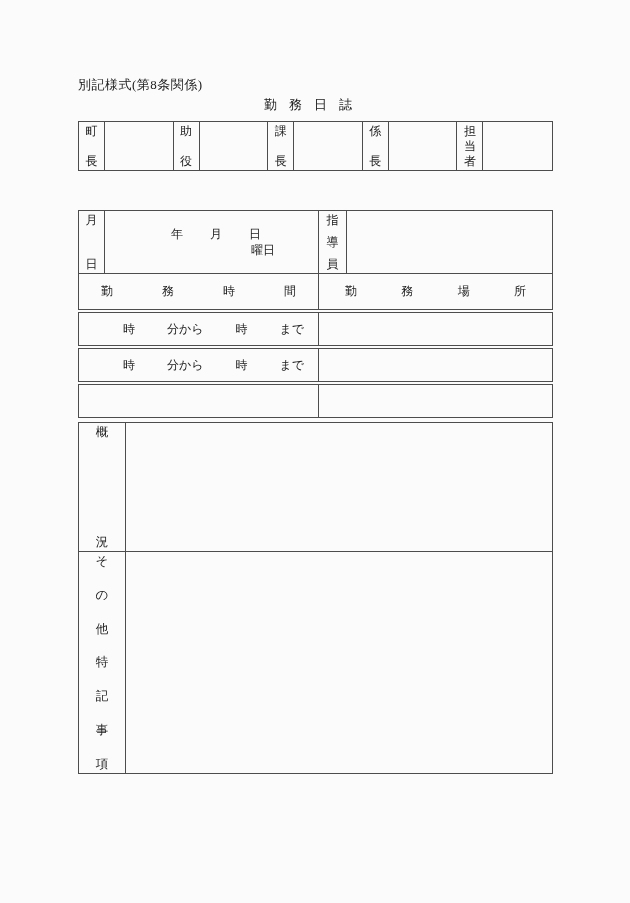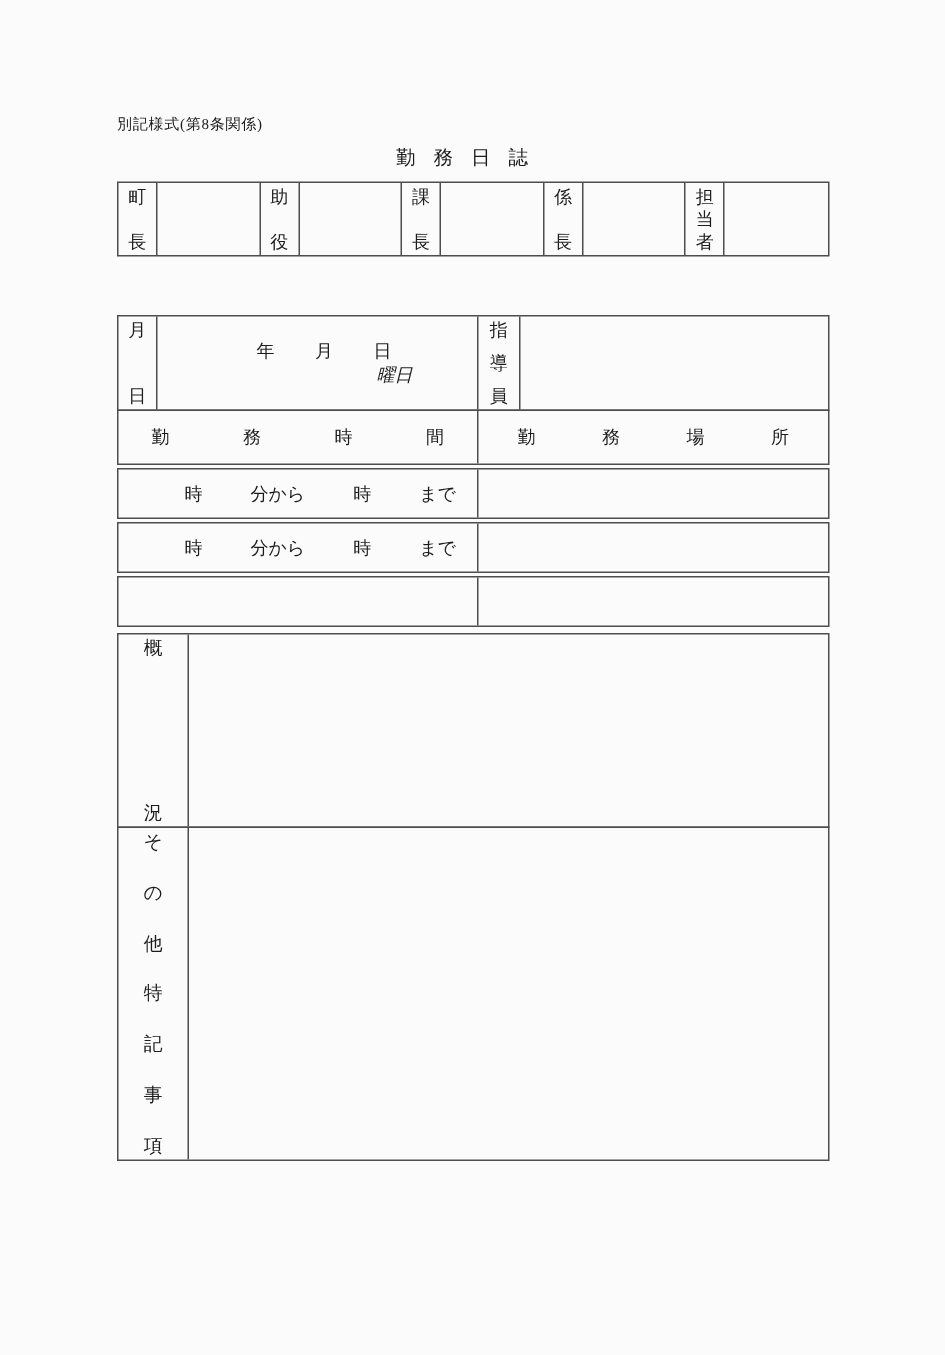--- a/index.html
+++ b/index.html
@@ -7,21 +7,21 @@
     position:relative;
     width:630px;height:903px;
     background:#fbfbfb;
     font-family:"Liberation Serif","DejaVu Serif",serif;
     color:#1c1c1c;
     font-size:12px;
     overflow:hidden;
   }
   .note{
     position:absolute;left:78px;top:76px;
-    font-size:10px;letter-spacing:0.5px;
+    font-size:13px;letter-spacing:0.5px;
   }
   .title{
     position:absolute;left:264px;top:96px;
     width:88px;font-size:13px;
   }
   .hjust{display:flex;flex-direction:row;justify-content:space-between;}
   .vlabel{
     display:flex;flex-direction:column;justify-content:space-between;
     align-items:center;box-sizing:border-box;
     padding:3px 0;line-height:1;
@@ -57,21 +57,21 @@
   .r1{top:102px;height:34px;}
   .r2{top:138px;height:34px;}
   .r3{top:174px;height:34px;}
   .sum{top:212px;height:130px;}
   .notes{top:341px;height:223px;}
   .ra-day{width:26px;border-right:1px solid #4d4d4d;box-sizing:border-box;}
   .ra-date{width:214px;border-right:1px solid #4d4d4d;box-sizing:border-box;position:relative;}
   .date-parts{
     position:absolute;left:66px;top:15px;width:90px;
   }
-  .weekday{position:absolute;left:146px;top:31px;font-style:italic;}
+  .weekday{position:absolute;left:146px;top:31px;}
   .ra-ins{width:28px;border-right:1px solid #4d4d4d;box-sizing:border-box;}
   .ra-insval{flex:1;}
   .half-l{
     width:240px;border-right:1px solid #4d4d4d;box-sizing:border-box;
     display:flex;align-items:center;
   }
   .half-r{flex:1;display:flex;align-items:center;}
   .hdr-l{padding:0 22px;}
   .hdr-r{padding:0 26px;}
   .time-row-content{

